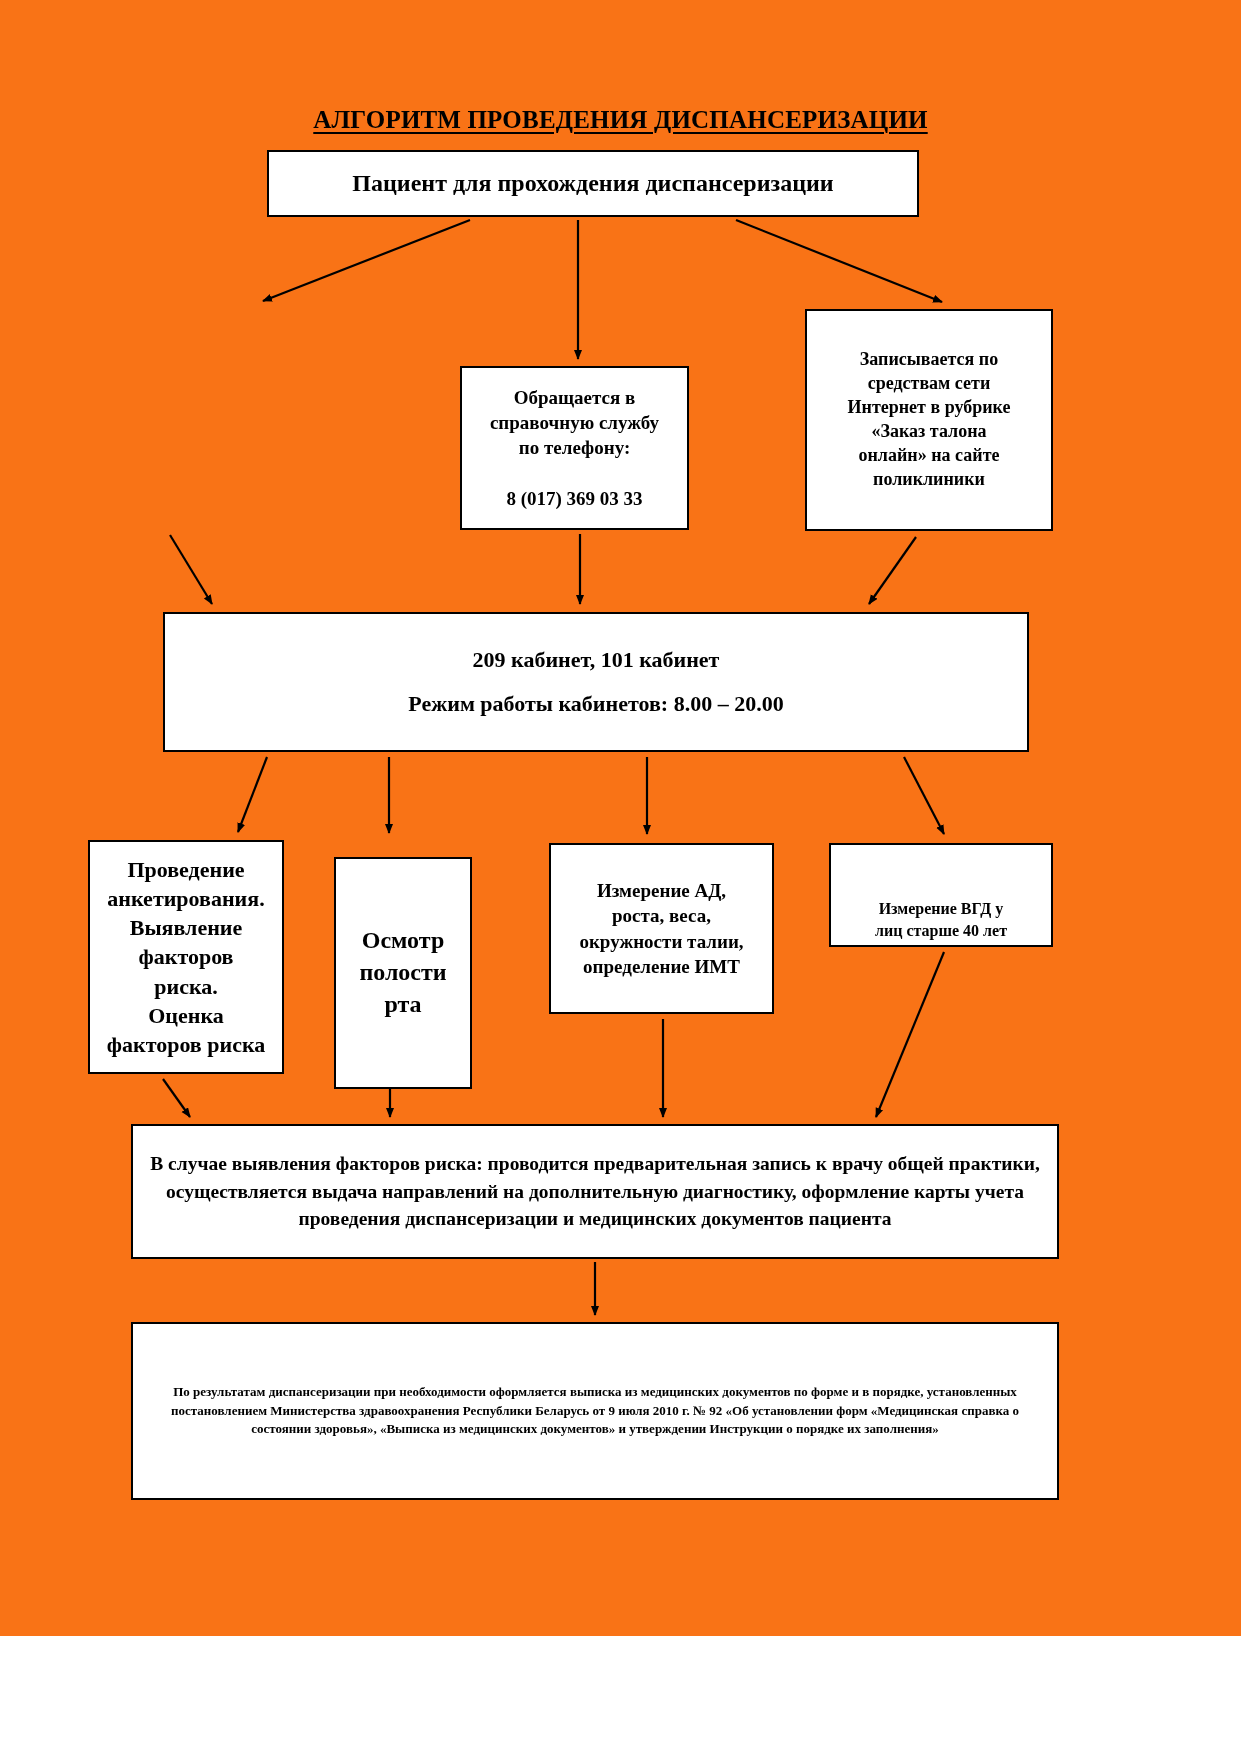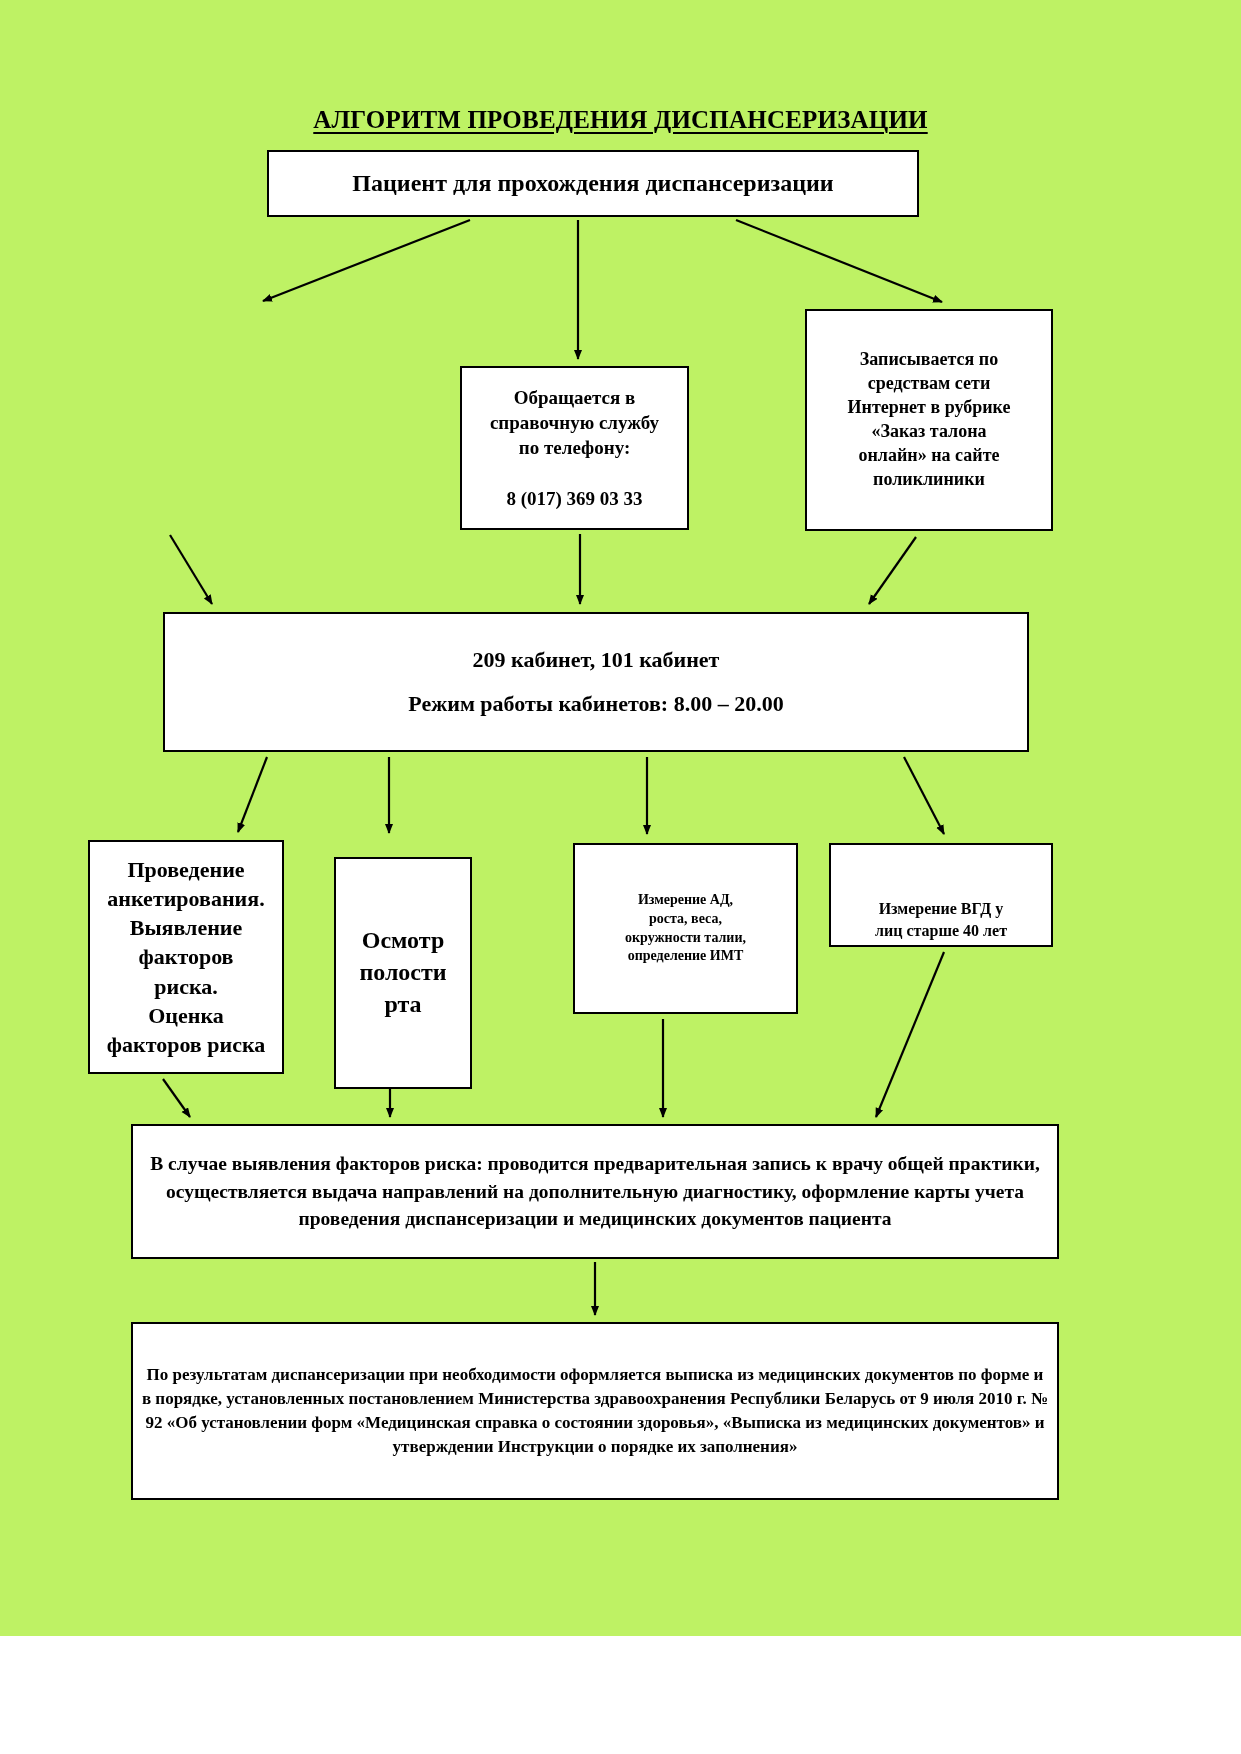--- a/index.html
+++ b/index.html
@@ -10,21 +10,21 @@
   }
   body {
     font-family: "Liberation Serif", "DejaVu Serif", serif;
     color: #000000;
   }
   #page {
     position: relative;
     width: 1241px;
     height: 1636px;
     margin: 0 auto;
-    background: #bef264;
+    background: #f97316;
     overflow: hidden;
   }
   #arrow-layer {
     position: absolute;
     left: 0;
     top: 0;
     width: 1241px;
     height: 1754px;
     pointer-events: none;
     z-index: 1;
@@ -66,24 +66,24 @@
   }
 
   
   #node-patient      { left: 267px;  top: 150px;  width: 652px;  height: 67px;  font-size: 24px; }
   #node-personal     { left: 83px;   top: 308px;  width: 215px;  height: 220px; font-size: 18.5px; }
   #node-phone        { left: 460px;  top: 366px;  width: 229px;  height: 164px; font-size: 19px; }
   #node-online       { left: 805px;  top: 309px;  width: 248px;  height: 222px; font-size: 18px; }
   #node-cabinets     { left: 163px;  top: 612px;  width: 866px;  height: 140px; font-size: 22px; }
   #node-survey       { left: 88px;   top: 840px;  width: 196px;  height: 234px; font-size: 22px; }
   #node-oral         { left: 334px;  top: 842px;  width: 138px;  height: 232px; font-size: 24px; margin-top: 15px; }
-  #node-measure      { left: 549px;  top: 843px;  width: 225px;  height: 171px; font-size: 14px; margin-left: 24px; }
+  #node-measure      { left: 549px;  top: 843px;  width: 225px;  height: 171px; font-size: 19px; }
   #node-iop          { left: 829px;  top: 843px;  width: 224px;  height: 104px; font-size: 16px; align-items: flex-end; }
   #node-riskfactors  { left: 131px;  top: 1124px; width: 928px;  height: 135px; font-size: 19.5px; align-items: center; }
-  #node-conclusion   { left: 131px;  top: 1322px; width: 928px;  height: 178px; font-size: 17px; }
+  #node-conclusion   { left: 131px;  top: 1322px; width: 928px;  height: 178px; font-size: 13px; }
 
   #node-cabinets .txt { line-height: 2.0; }
   #node-riskfactors .txt { line-height: 1.42; }
   #node-conclusion .txt { line-height: 1.42; }
 </style>
 </head>
 <body>
 
 <div id="page">
 

